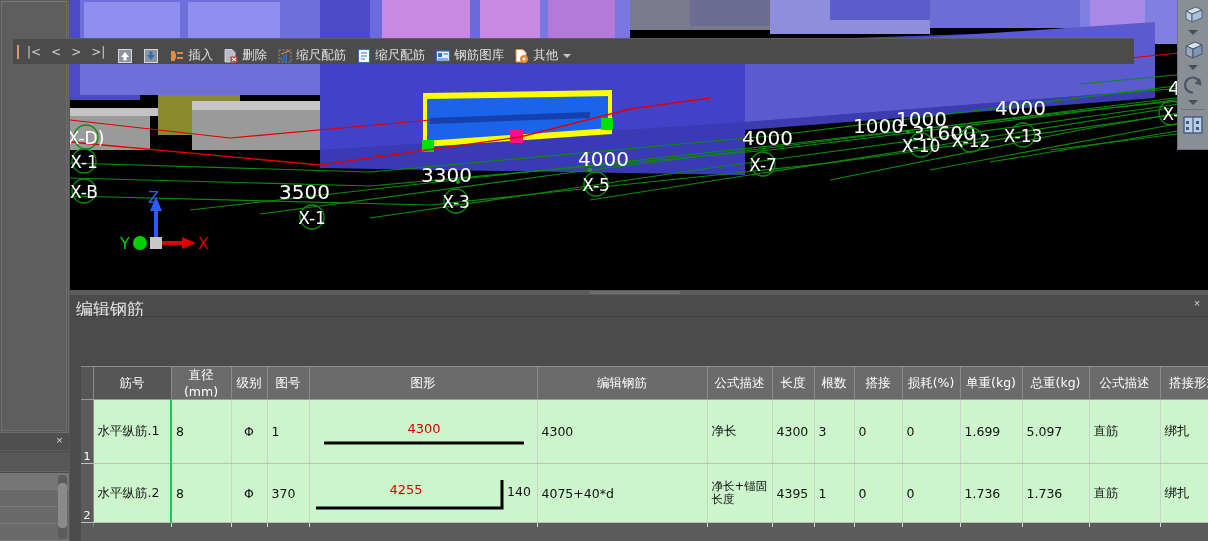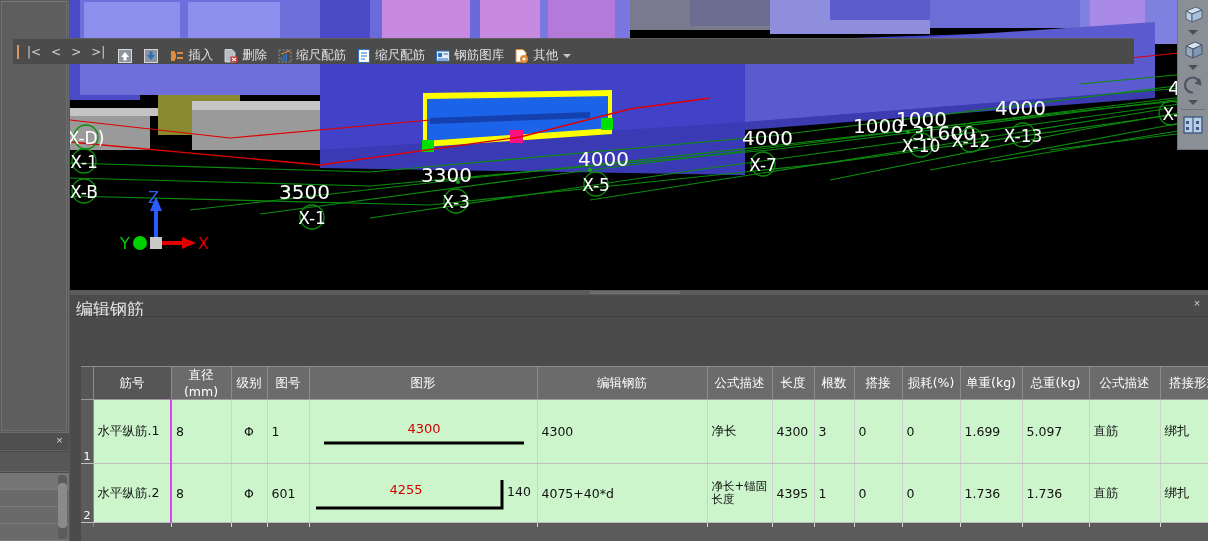--- a/index.html
+++ b/index.html
@@ -145,21 +145,21 @@
   table.reb th.first { background: #565656; color: #fff; }
   table.reb td {
     background: #ccf5cc; color: #111; font-size: 12.5px; padding: 0 4px;
     border-right: 1px solid #cfcfcf; border-bottom: 1px solid #bfbfbf;
     font-family: "DejaVu Sans", sans-serif; vertical-align: middle;
   }
   table.reb td.rownum {
     background: #5b5b5b; color: #ffffff; font-size: 11px; text-align: right;
     padding: 0 2px 0 0; border-right: 1px solid #8a8a8a; vertical-align: bottom;
   }
-  table.reb td.name-cell { border-right: 2px solid #d946ef; }
+  table.reb td.name-cell { border-right: 2px solid #22c55e; }
   table.reb tr.empty td { background: #5b5b5b; border-right: 1px solid #d8d8d8; border-bottom: 1px solid #d8d8d8; height: 22px;}
   table.reb tr.empty td.rownum { border-right: 1px solid #8a8a8a; background:#5b5b5b;}
   .bot-strip {
     position: absolute; left: 81px; top: 527px; width: 1127px; height: 14px; background: #5b5b5b;
   }
 </style>
 </head>
 <body>
 
 <div id="app">
@@ -553,21 +553,21 @@
             <td>1.699</td>
             <td>5.097</td>
             <td>直筋</td>
             <td>绑扎</td>
           </tr>
           <tr style="height: 58px;">
             <td class="rownum">2</td>
             <td class="name-cell">水平纵筋.2</td>
             <td>8</td>
             <td style="text-align: center;">Φ</td>
-            <td>601</td>
+            <td>370</td>
             <td style="padding: 0px;">
               <svg width="228" height="58" style="display: block;">
                 <text x="96" y="30" fill="#d00000" text-anchor="middle" font-family="DejaVu Sans, sans-serif" font-size="13">4255</text>
                 <path d="M6 44 L192 44 L192 16" fill="none" stroke="#000" stroke-width="3"></path>
                 <text x="197" y="32" fill="#111" font-family="DejaVu Sans, sans-serif" font-size="12.5">140</text>
               </svg>
             </td>
             <td>4075+40*d</td>
             <td style="font-size: 11.5px; line-height: 13px;">净长+锚固<br>长度</td>
             <td>4395</td>

